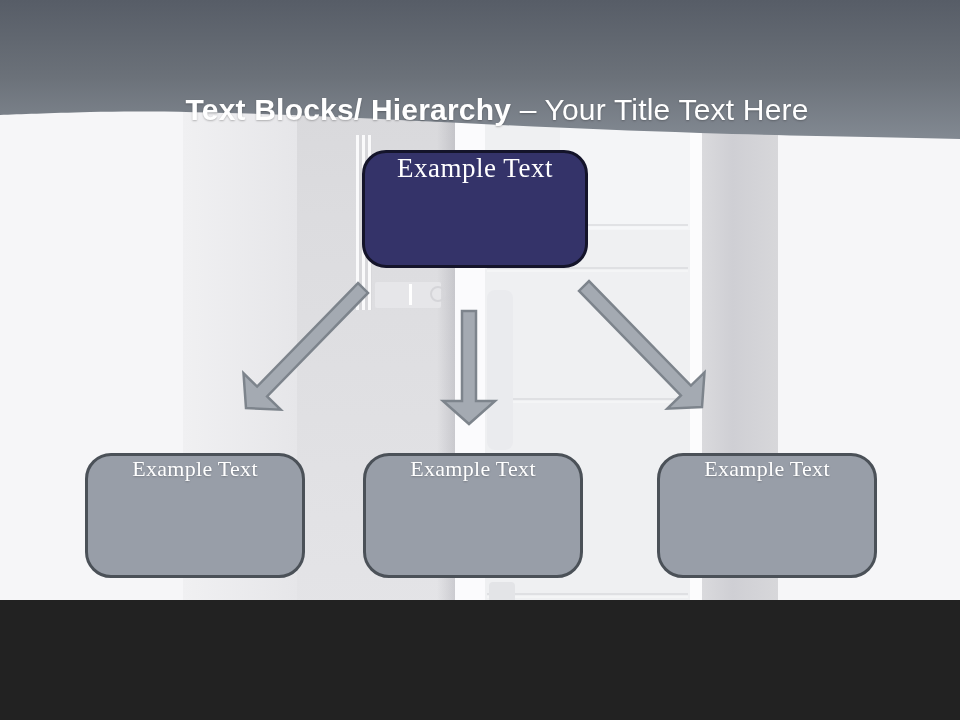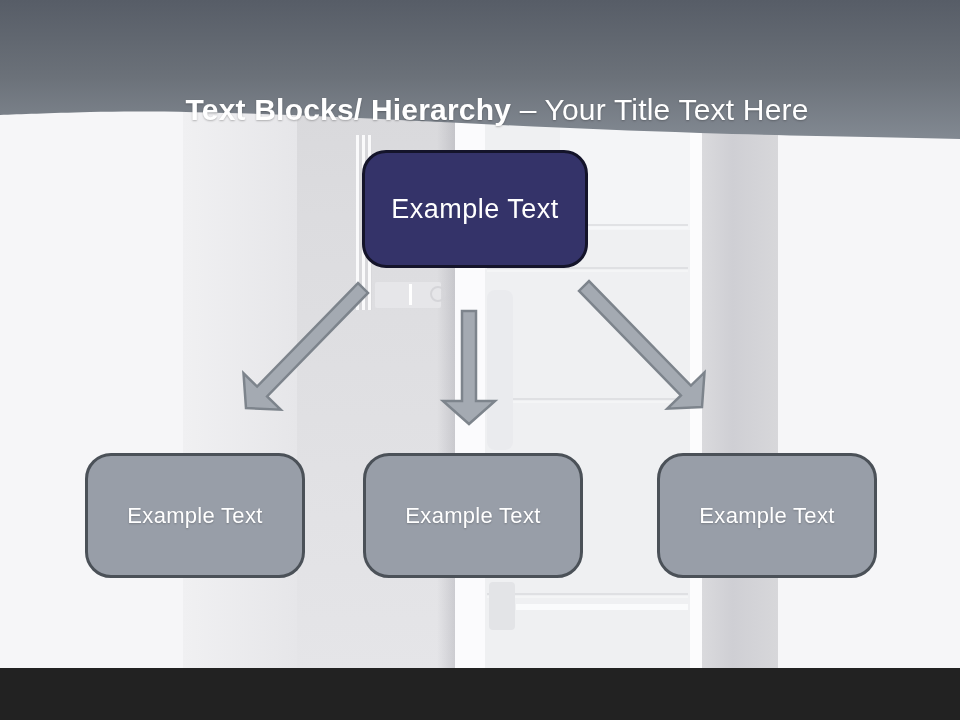--- a/index.html
+++ b/index.html
@@ -1,18 +1,18 @@
 <!DOCTYPE html>
 <html><head>
 <meta charset="utf-8">
 <style>
   html,body{margin:0;padding:0;background:#222;}
   .slide{
     position:relative;
-    width:960px;height:668px;
+    width:960px;height:600px;
     overflow:hidden;
     background:#f6f6f8;
     font-family:"Liberation Sans", sans-serif;
   }
   
   .photo{position:absolute;inset:0;}
   .photo div{position:absolute;}
   .ph-band-left{left:183px;top:0;width:114px;height:720px;
     background:linear-gradient(90deg,#f0f0f2,#e6e6e9);}
   .ph-door-mid{left:297px;top:0;width:158px;height:720px;
@@ -50,23 +50,24 @@
   }
   .title .t-bold{font-weight:700;}
   .title .t-reg{font-weight:400;}
 
   
   .arrows{position:absolute;left:0;top:0;width:960px;height:720px;}
   .arrows polygon{stroke:#7d848c;stroke-width:2.5;stroke-linejoin:miter;}
 
   
   .box{
-    position:absolute;display:flex;align-items:center;justify-content:center;
+    position:absolute;display:flex;justify-content:center;
     color:#ffffff;text-align:center;
     box-sizing:border-box;
+    font-family:Liberation Serif, serif;
   }
   .box-root{
     left:362px;top:150px;width:226px;height:118px;
     background:#343369;border:3px solid #14142a;border-radius:24px;
     font-size:27px;letter-spacing:.5px;
   }
   .box-child{
     width:220px;height:125px;top:453px;
     background:#989ea8;border:3px solid #4b5158;border-radius:26px;
     font-size:22px;letter-spacing:.3px;

